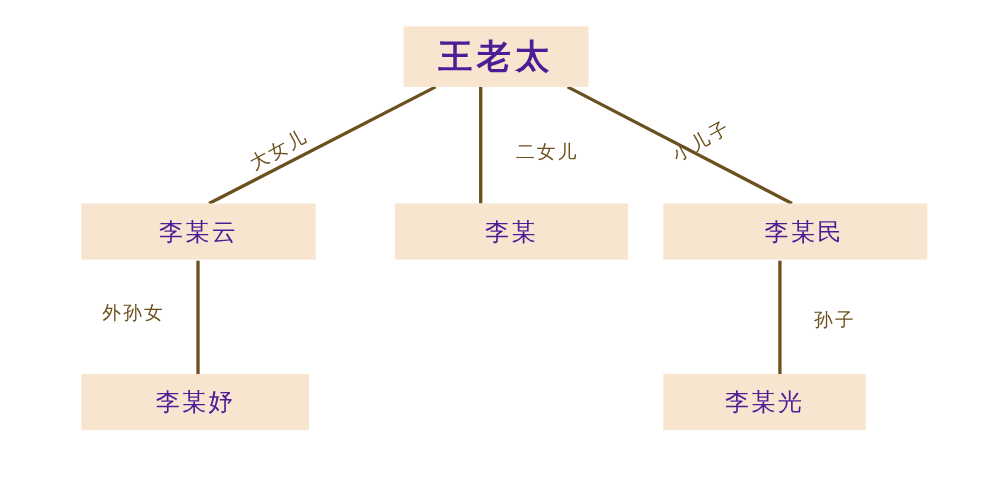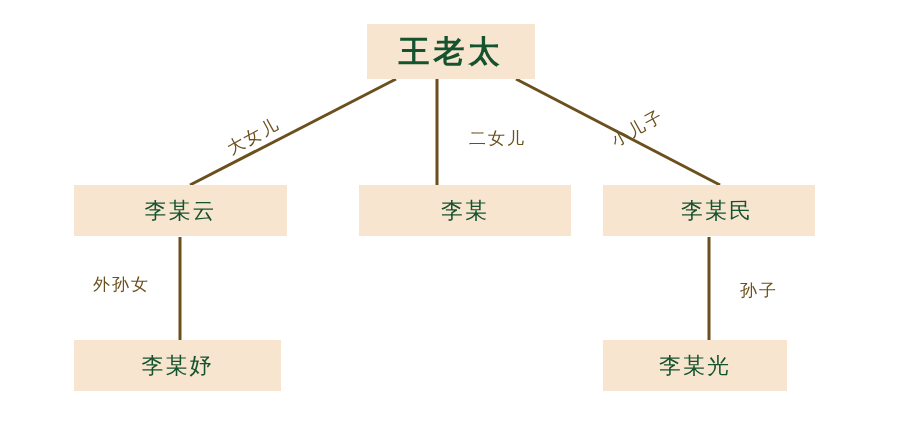--- a/index.html
+++ b/index.html
@@ -22,21 +22,21 @@
   #edge-layer {
     position: absolute;
     left: 0;
     top: 0;
     width: 900px;
     height: 440px;
   }
   .node-box {
     position: absolute;
     background: #f8e5d0;
-    color: #14532d;
+    color: #4c1d95;
     display: flex;
     align-items: center;
     justify-content: center;
     box-sizing: border-box;
     letter-spacing: 2px;
     white-space: nowrap;
   }
   .node-root {
     left: 367px;
     top: 24px;
@@ -45,21 +45,21 @@
     font-size: 31px;
     font-weight: bold;
     letter-spacing: 4px;
   }
   .node-child {
     height: 51px;
     font-size: 22px;
   }
   .node-c1 { left: 74px;  top: 185px; width: 213px; }
   .node-c2 { left: 340px; top: 185px; width: 212px; margin-left: 19px; }
-  .node-c3 { left: 603px; top: 185px; width: 212px; padding-left: 16px; }
+  .node-c3 { left: 603px; top: 185px; width: 240px; padding-left: 16px; }
   .node-g1 { left: 74px;  top: 340px; width: 207px; }
   .node-g2 { left: 603px; top: 340px; width: 184px; }
 
   .edge-label {
     position: absolute;
     color: #6b4f1d;
     font-size: 17px;
     letter-spacing: 2px;
     white-space: nowrap;
     transform-origin: left top;

